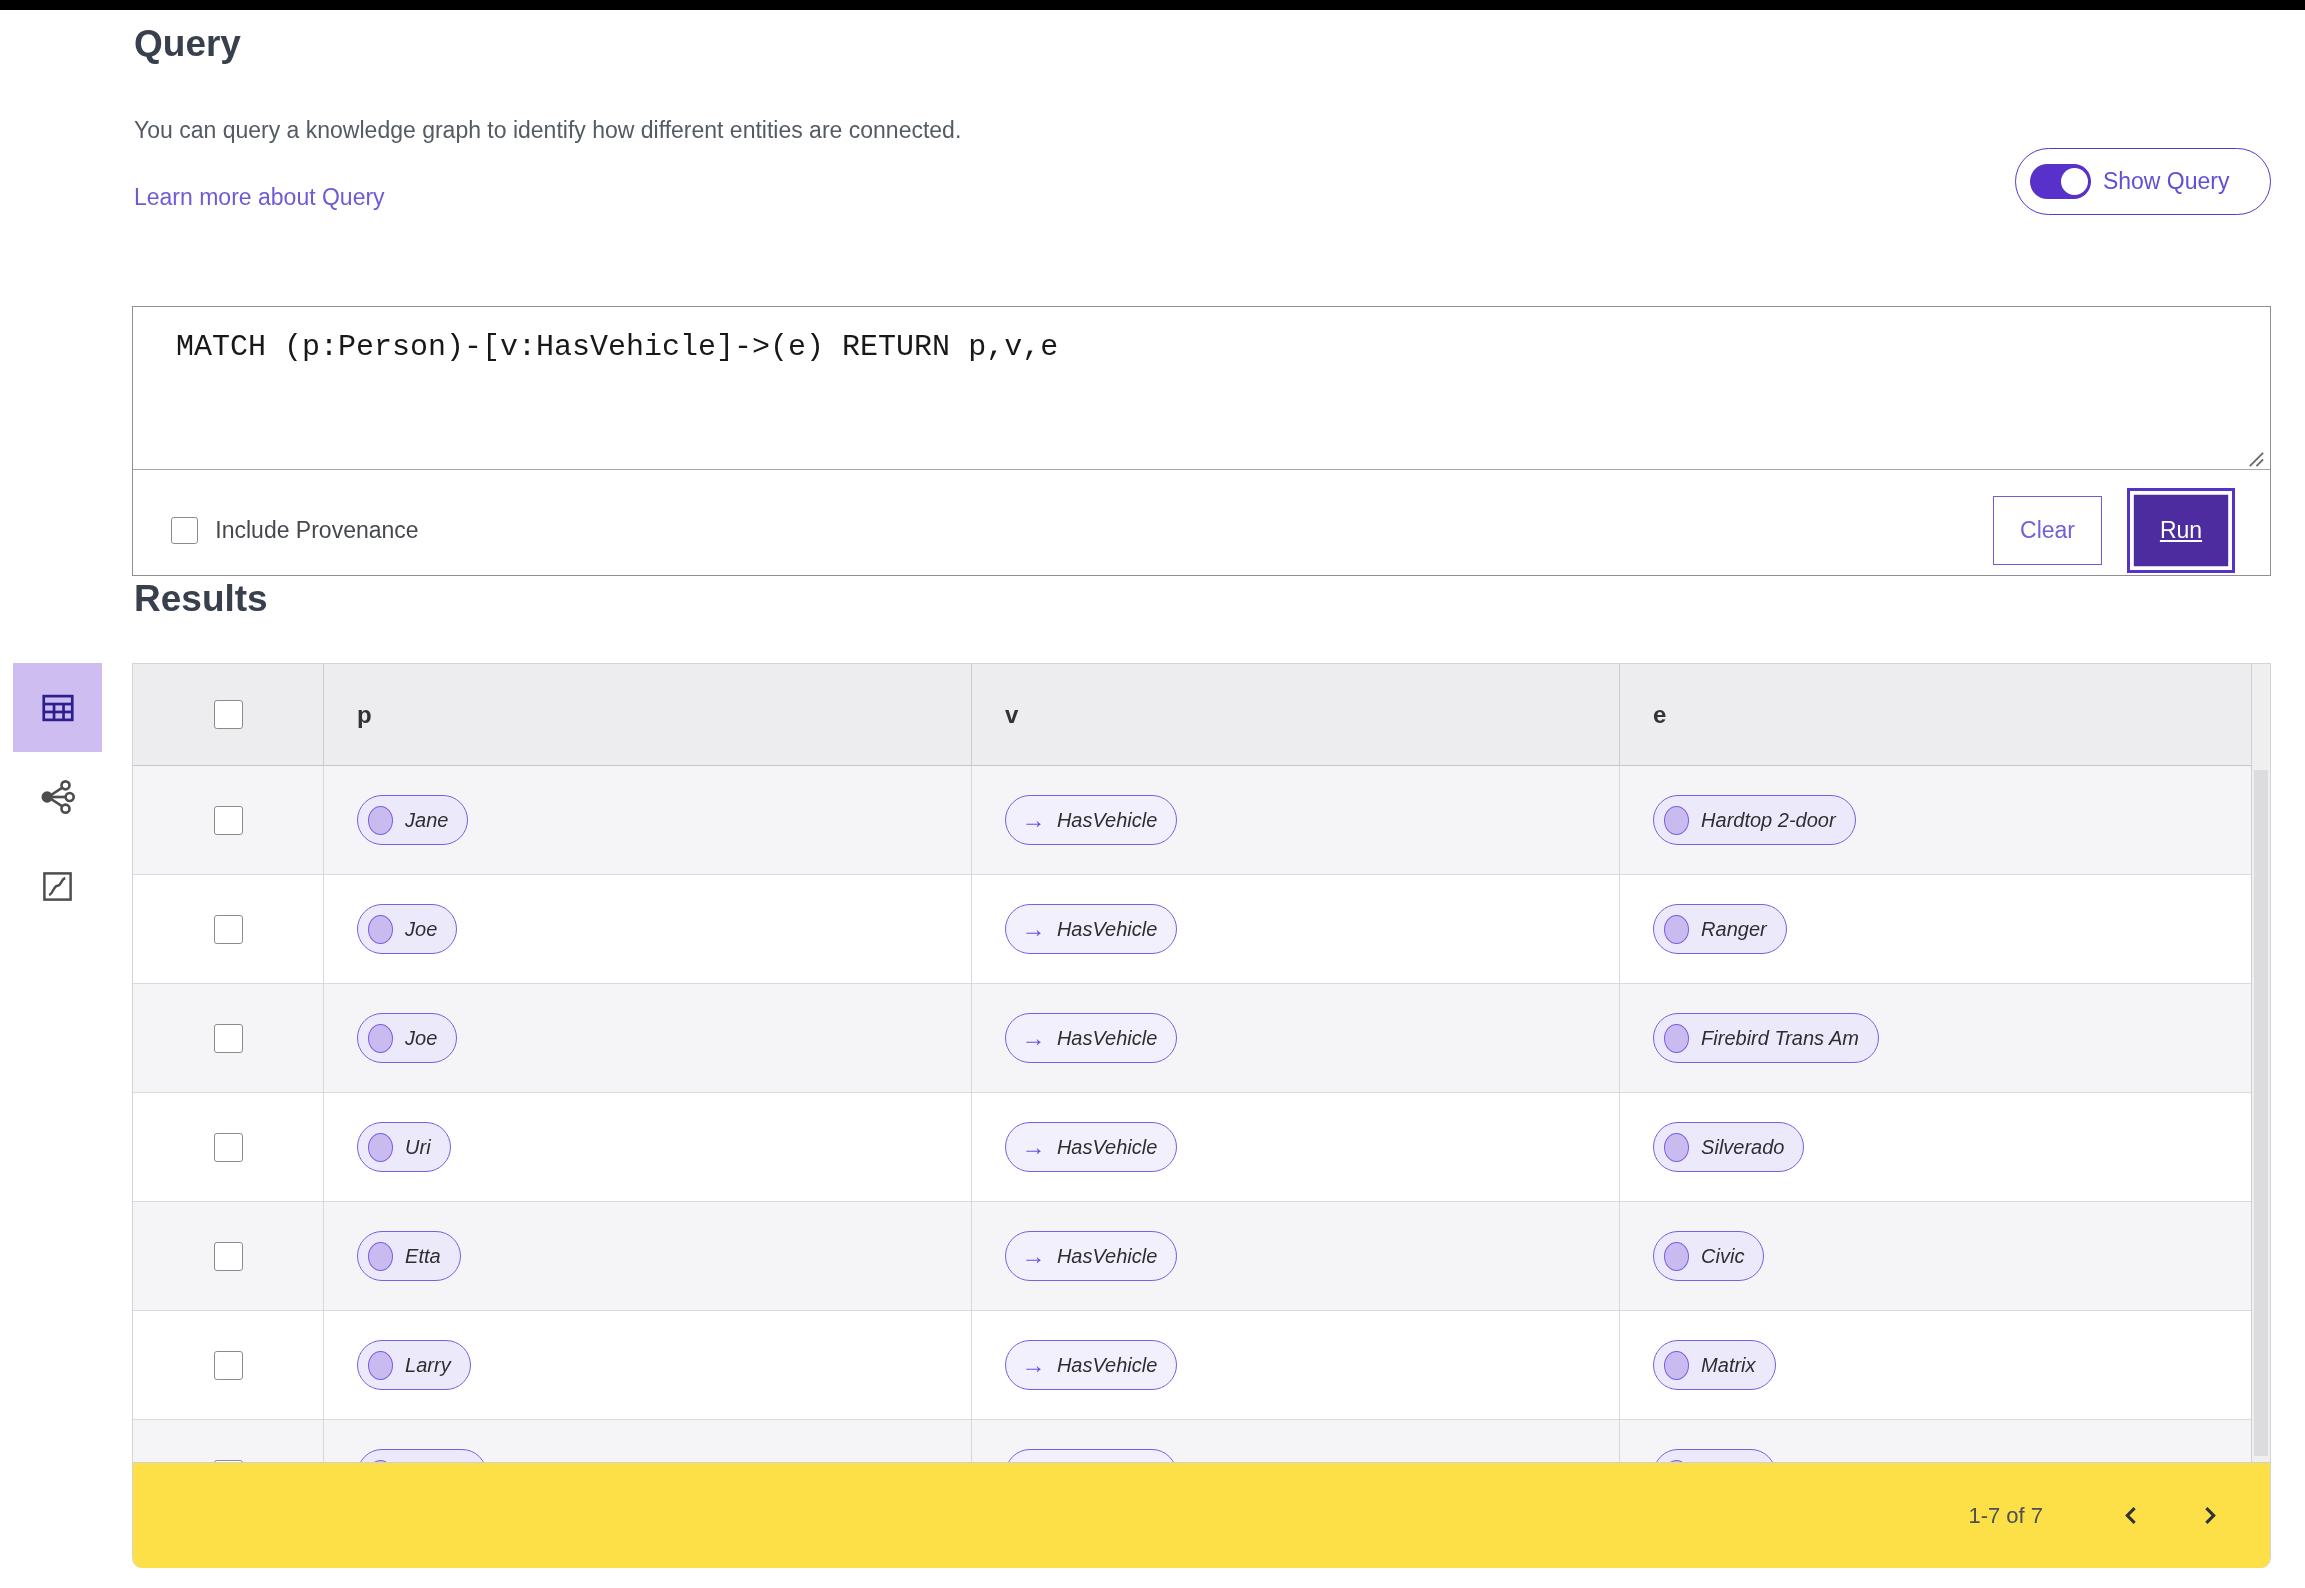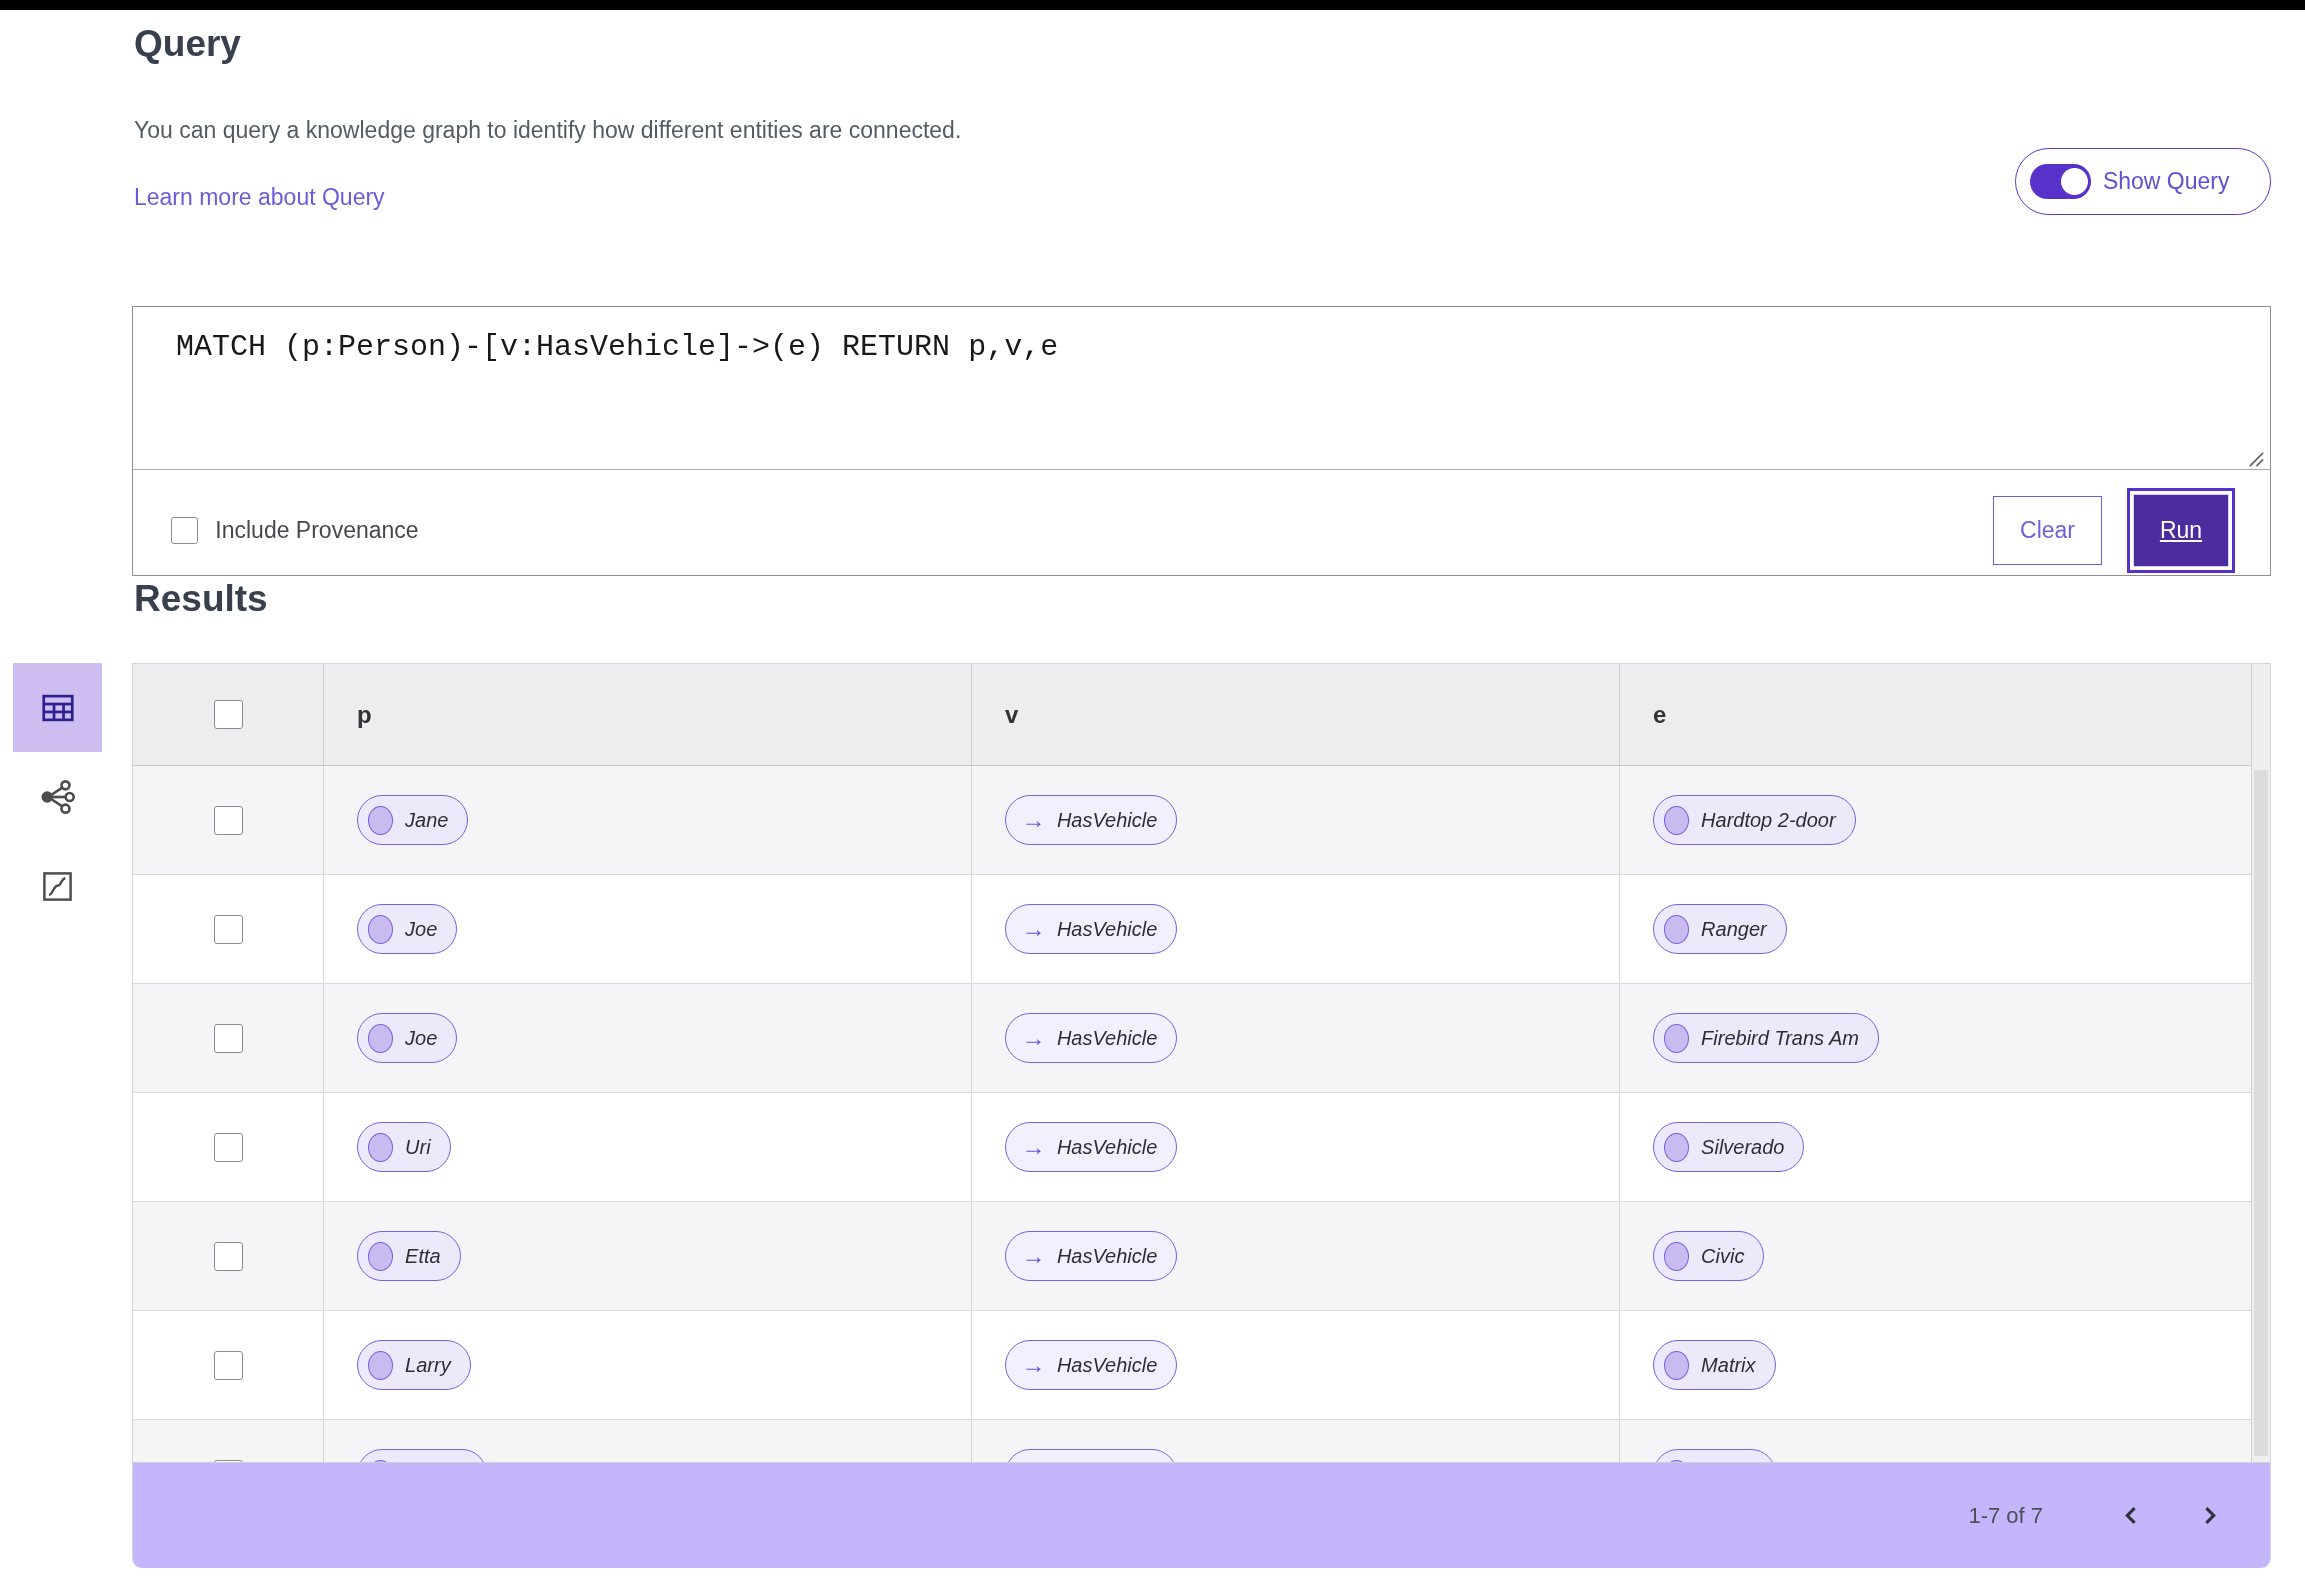--- a/index.html
+++ b/index.html
@@ -65,21 +65,21 @@
     cursor:pointer; max-width:100%; }
   .pill .txt { font-size:20px; color:#2e2e31; white-space:nowrap;font-style:italic; }
   .pill.node { background:#ECE9FB; padding:0 19px 0 9.6px; }
   .pill.node .dot { width:25px; height:29px; border-radius:50%; background:#C9BAEF; border:1.9px solid #7B5FE0; margin-right:12.5px; flex:0 0 auto; }
   .pill.edge { background:#F2F0FC; padding:0 19px 0 15.4px; }
   .pill.edge .arrow { font-size:24px; color:#6B4EE0; margin-right:11.5px; line-height:1; }
 
   .scrollbar { position:absolute; top:0; right:0; width:19px; height:100%; background:#EFEFEF; border-left:1px solid #cfcfd1; }
   .scrollbar .thumb { position:absolute; left:1.9px; right:1.9px; top:106px; bottom:5.8px; background:#DCDCDE; }
 
-  .t-footer { display:flex; align-items:center; justify-content:flex-end; height:106px; background:#c4b5fd;
+  .t-footer { display:flex; align-items:center; justify-content:flex-end; height:106px; background:#fde047;
     border-top:1px solid #d0d0d2; border-radius:0 0 9.6px 9.6px; padding-right:42px; }
   .range-label { font-size:22px; color:#4b5059; margin-right:69px; }
   .pg-btn { background:none; border:none; cursor:pointer; padding:0 0; display:flex; align-items:center; justify-content:center; width:38px; height:38px; }
   .pg-btn + .pg-btn { margin-left:40px; }
 </style>
 </head>
 <body>
 
 <div class="page">
   <div class="topbar"></div>

